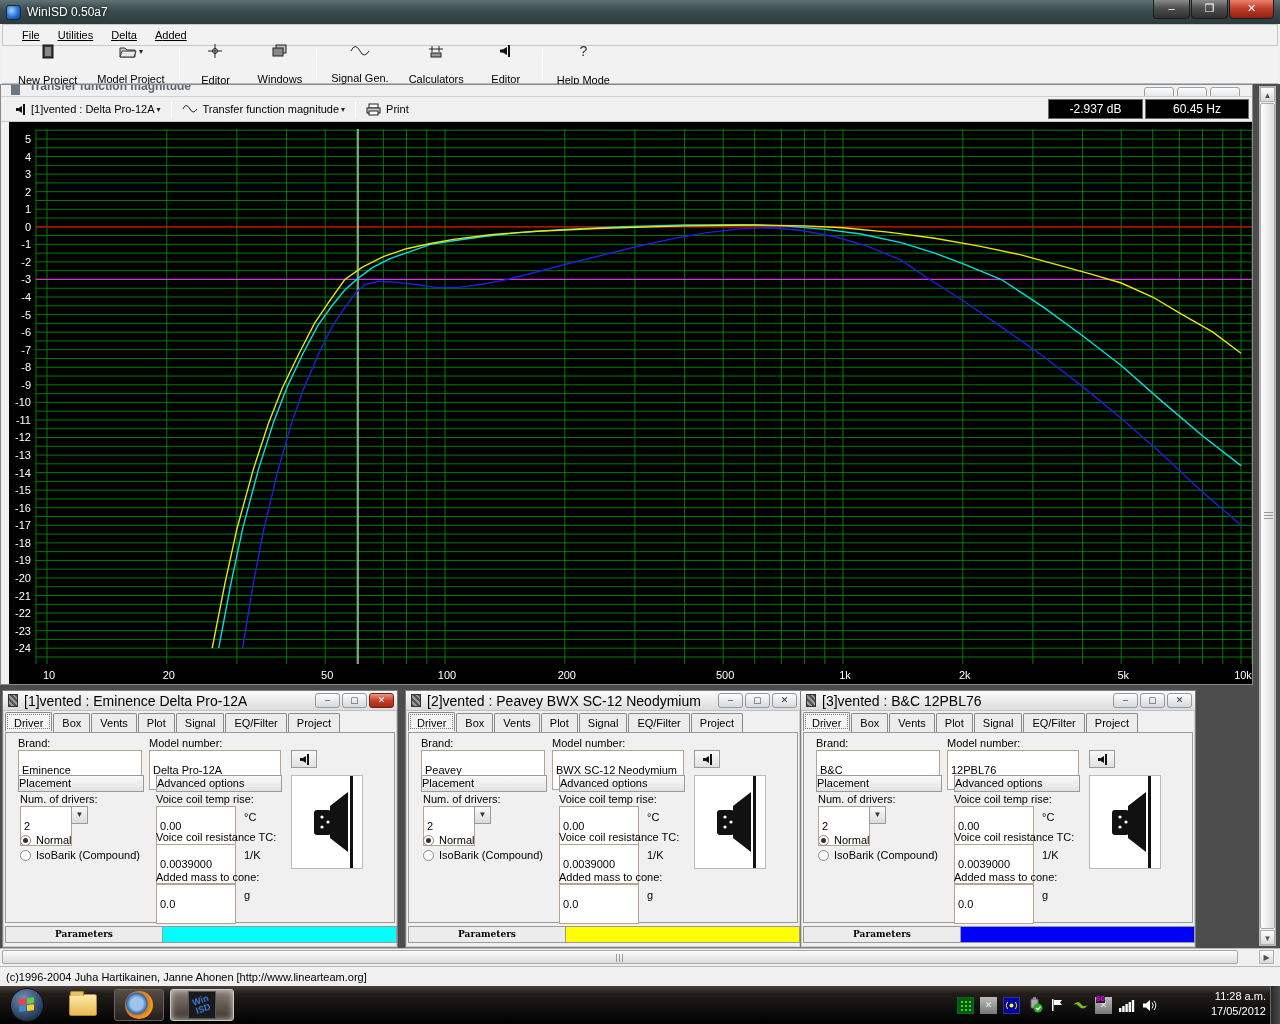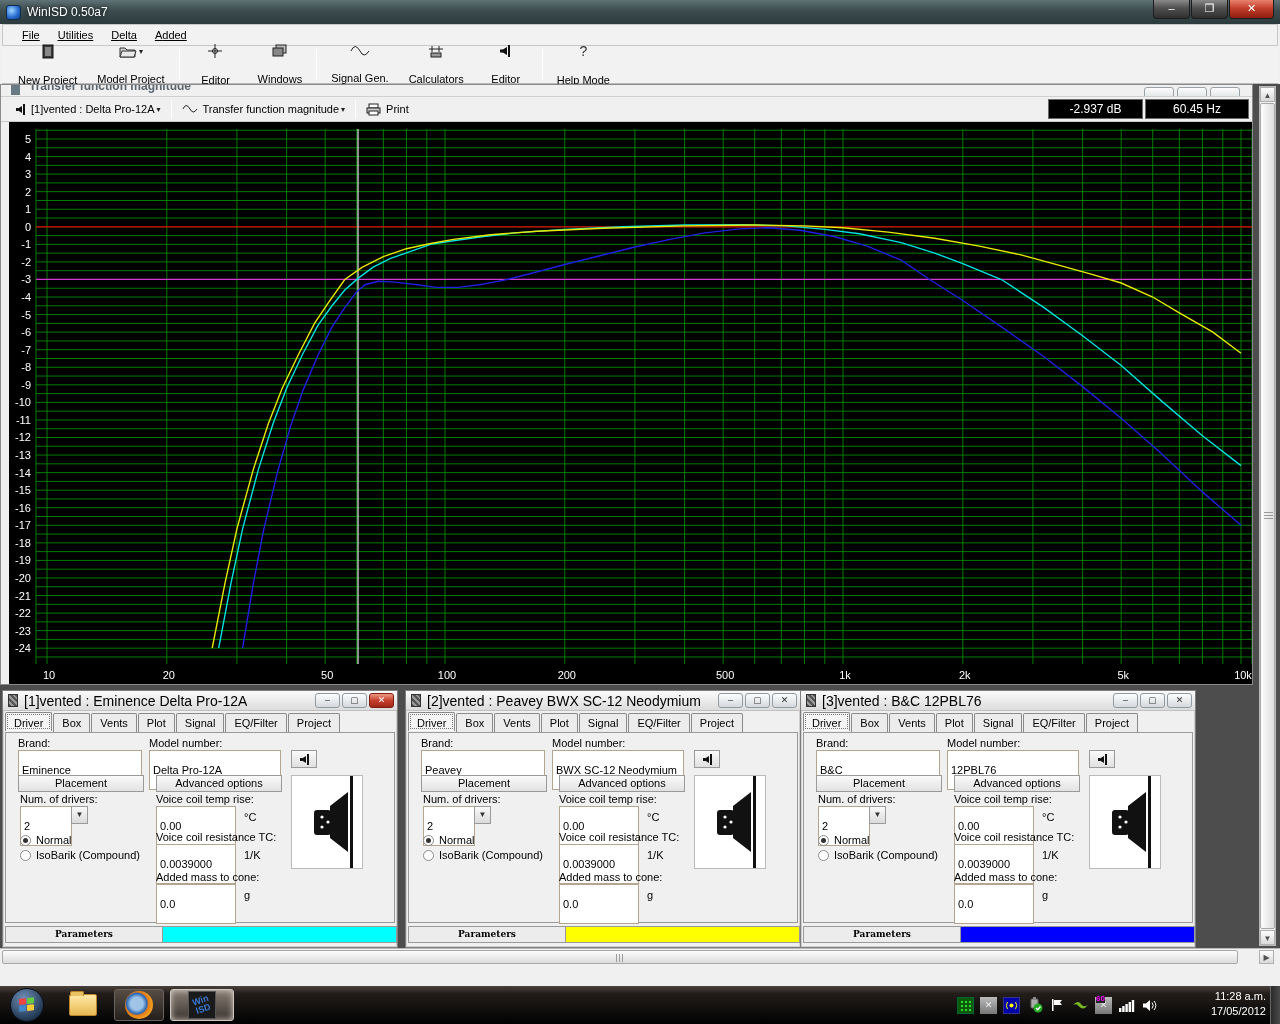--- a/index.html
+++ b/index.html
@@ -81,21 +81,21 @@
   .dw-btns { position:absolute; right:3px; top:2px; display:flex; }
   .dw-btn { width:25px; height:15px; border:1px solid #8f9aa2; border-radius:3px; margin-left:2px;
     background:linear-gradient(#fdfdfd,#d5dade); text-align:center; line-height:13px; font-size:9px; color:#333; }
   .dw.focused .dw-btn.close { background:linear-gradient(#ee9a85,#c64p30 50%,#a02818); background:linear-gradient(#ee9a85,#c6402c 50%,#a02818); color:#fff; border-color:#7c1d10; }
   .dw-tabs { position:absolute; left:2px; top:22px; display:flex; }
   .tab { border:1px solid #8a8a8a; border-bottom:none; background:#ececec; padding:3px 8px 2px; margin-right:1px; border-radius:2px 2px 0 0; }
   .tab.active { background:#f5f5f5; outline:1px dotted #777; outline-offset:-3px; position:relative; top:-1px; padding-top:4px; }
   .dw-body { position:absolute; left:2px; top:41px; width:390px; height:191px; border:1px solid #9a9a9a; background:#f0f0f0; }
   .fl { position:absolute; white-space:nowrap; }
   .inp { position:absolute; height:18px; border:1px solid #b5a48e; background:#fff; font-size:11px; padding:19px 3px; font-family:"Liberation Sans",sans-serif; }
-  .pbtn { position:absolute; height:17px; border:1px solid #9a9a9a; background:linear-gradient(#fafafa,#e2e2e2); text-align:center; line-height:15px; }
+  .pbtn { position:absolute; height:17px; border:1px solid #9a9a9a; background:linear-gradient(#fafafa,#e2e2e2); text-align:left; line-height:15px; }
   .combo-arrow { position:absolute; width:17px; height:18px; border:1px solid #9a9a9a; background:linear-gradient(#fafafa,#dadada); text-align:center; font-size:8px; line-height:16px; color:#333; }
   .radio { position:absolute; display:flex; align-items:center; }
   .rdot { width:11px; height:11px; border-radius:50%; border:1px solid #8c8c8c; background:#fff; margin-right:5px; position:relative; }
   .rdot.on::after { content:""; position:absolute; left:2px; top:2px; width:5px; height:5px; border-radius:50%; background:#333; }
   .spk-btn { position:absolute; width:26px; height:18px; border:1px solid #9a9a9a; background:linear-gradient(#fafafa,#e0e0e0); display:flex; align-items:center; justify-content:center; }
   .drv-img { position:absolute; left:285px; top:42px; width:72px; height:94px; background:#fff; border:1px solid #bbb; }
   .params-row { position:absolute; left:2px; top:235px; width:392px; height:17px; display:flex; }
   .params-box { width:158px; border:1px solid #9a9a9a; background:#ececec; text-align:center;
     font-family:"DejaVu Serif",serif; font-weight:bold; font-size:9px; line-height:15px; }
   .params-stripe { flex:1; border:1px solid #9a9a9a; border-left:none; }
@@ -634,20 +634,23 @@
     </div>
     </div>
 
   <div class="hscroll">
     <div class="thumb">
         <div class="grip-v"></div>
       </div>
     <div class="arr">▶</div>
   </div>
 
+  <div class="statusbar">
+    <span>(c)1996-2004 Juha Hartikainen, Janne Ahonen [http://www.linearteam.org]</span>
+  </div>
 
   <div class="taskbar">
     <div class="orb">
       <div class="flag">
         <i style="background:#e44;"></i>
           <i style="background:#6c4;"></i>
           <i style="background:#48c;"></i>
           <i style="background:#fc3;"></i>
       </div>
     </div>

